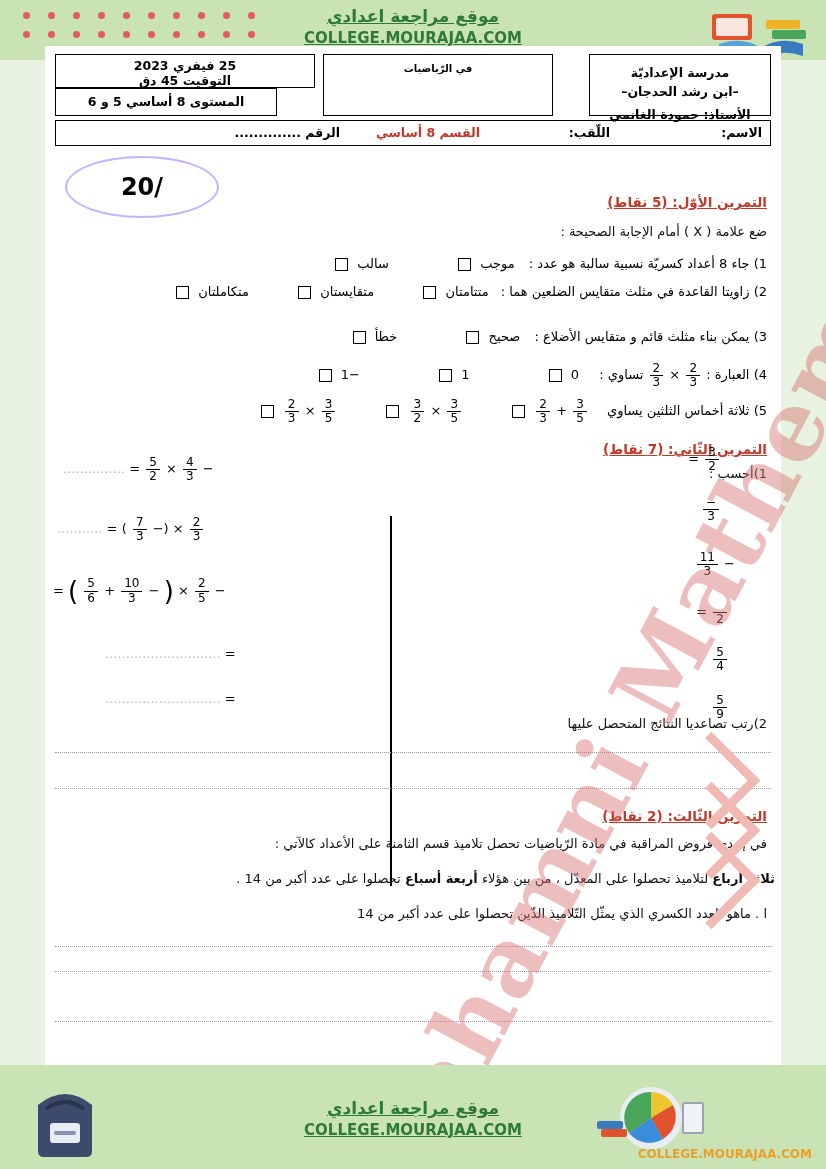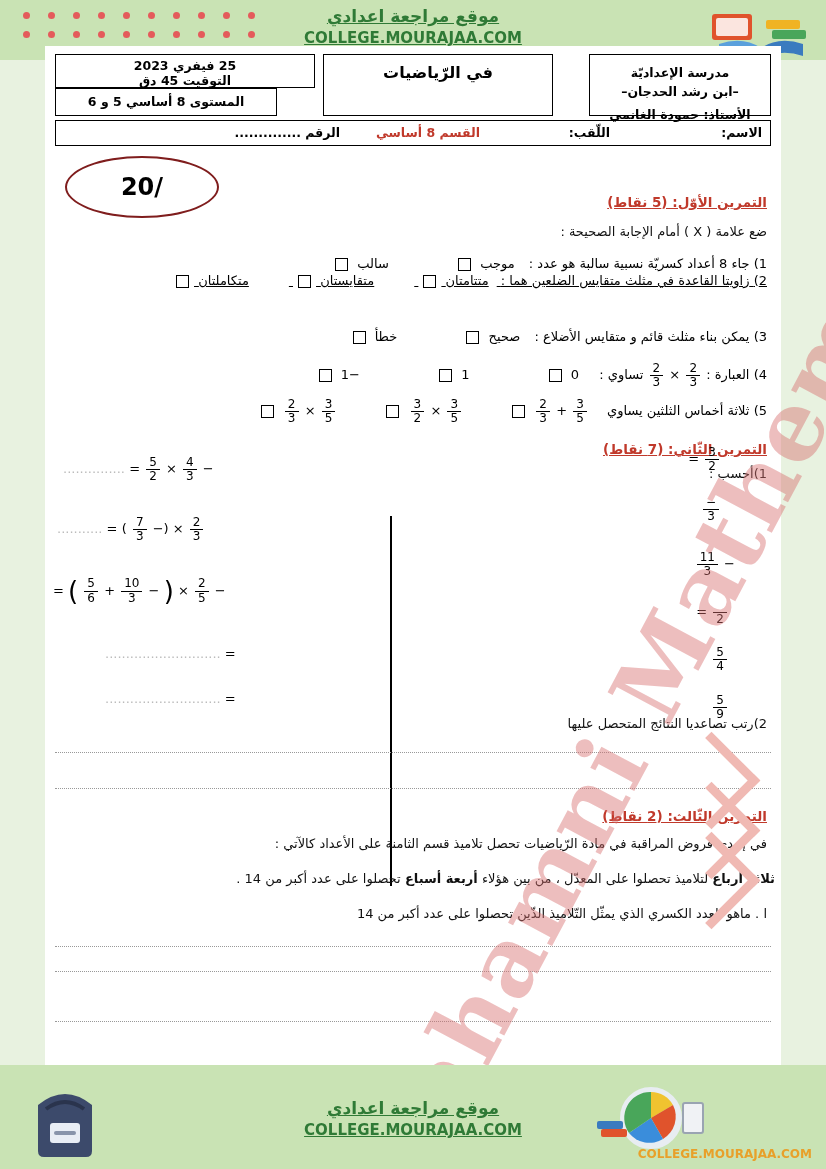--- a/index.html
+++ b/index.html
@@ -45,39 +45,39 @@
     position:absolute;left:10px;top:8px;width:716px;height:62px;
   }
   .hdr-cell{
     position:absolute;border:1px solid #000;box-sizing:border-box;
     text-align:center;font-size:12.5px;font-weight:bold;
   }
   .hdr-right{right:0;top:0;width:182px;height:62px;padding-top:6px;}
   .hdr-right div{margin-top:4px;}
   .hdr-mid{right:218px;top:0;width:230px;height:62px;border:1px solid #000;}
   .hdr-mid .m1{margin-top:8px;font-size:15px;}
-  .hdr-mid .m2{margin-top:8px;font-size:16px;}
+  .hdr-mid .m2{margin-top:8px;font-size:10px;}
   .hdr-left1{left:0;top:0;width:260px;height:34px;padding-top:3px;}
   .hdr-left2{left:0;top:34px;width:222px;height:28px;padding-top:5px;}
 
   .hdr-row2{
     position:absolute;left:10px;top:74px;width:716px;height:26px;
     border:1px solid #000;box-sizing:border-box;
     font-size:12.5px;font-weight:bold;
   }
   .hdr-row2 span{position:absolute;top:4px;}
   .r2-name{right:8px;}
   .r2-class{right:160px;}
   .r2-section{right:290px;color:#c0392b;}
   .r2-num{right:430px;}
 
   
   .oval{
     position:absolute;left:20px;top:110px;width:150px;height:58px;
-    border:2px solid #7f1d1d;border-radius:50%;
+    border:2px solid #c4b5fd;border-radius:50%;
     text-align:center;line-height:58px;font-size:24px;font-weight:bold;
   }
   .ex-title{
     font-size:13.5px;font-weight:bold;color:#c0392b;text-decoration:underline;
     text-align:right;
   }
   .ln{font-size:13px;text-align:right;color:#111;}
   .cb{display:inline-block;width:11px;height:11px;border:1.3px solid #000;vertical-align:middle;margin:0 5px;}
 
   .row{position:absolute;right:14px;font-size:13px;}
@@ -190,21 +190,21 @@
 
     <div class="row" style="top:210px;">
       <span>1)</span>
       <span>جاء 8 أعداد كسريّة نسبية سالبة هو عدد :</span>
       <span style="margin-right:10px">موجب</span>
       <span class="cb"></span>
       <span style="margin-right:60px">سالب</span>
       <span class="cb"></span>
     </div>
 
-    <div class="row" style="top:227px;text-decoration:underline;">
+    <div class="row" style="top:238px;">
       <span>2)</span>
       <span>زاويتا القاعدة في مثلث متقايس الضلعين هما :</span>
       <span style="margin-right:8px">متتامتان</span>
       <span class="cb"></span>
       <span style="margin-right:40px">متقايستان</span>
       <span class="cb"></span>
       <span style="margin-right:40px">متكاملتان</span>
       <span class="cb"></span>
     </div>
 

